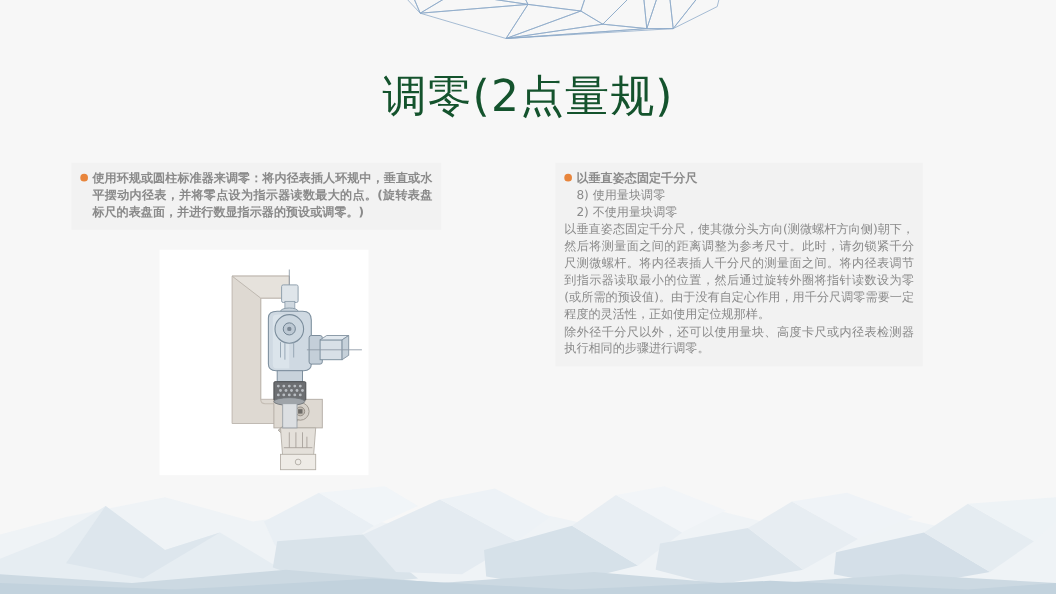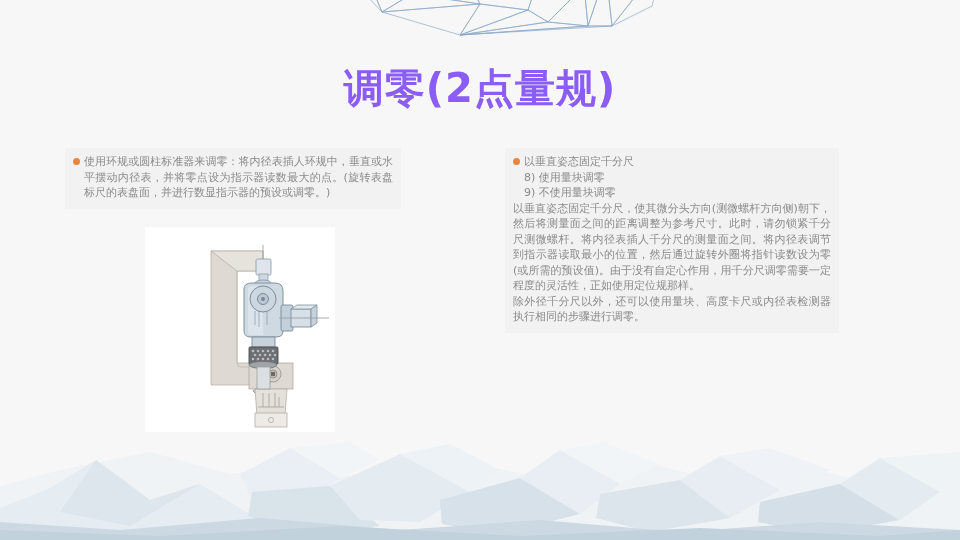--- a/index.html
+++ b/index.html
@@ -35,22 +35,22 @@
   }
 
   
   .slide-title {
     position: absolute;
     left: 0;
     top: 64px;
     width: 960px;
     text-align: center;
     font-size: 40px;
-    font-weight: bold;
-    color: #8b5cf6;
+    font-weight: normal;
+    color: #14532d;
     letter-spacing: 1px;
     line-height: 1.2;
     white-space: nowrap;
   }
 
   
   .col-left {
     position: absolute;
     left: 65px;
     top: 148px;
@@ -72,20 +72,21 @@
     box-sizing: border-box;
     text-align: justify;
   }
   .text-card p {
     margin: 0;
     text-indent: 0;
   }
   .bullet-line {
     position: relative;
     padding-left: 11px;
+    font-weight: bold;
   }
   .bullet-dot {
     position: absolute;
     left: 0;
     top: 4px;
     width: 7px;
     height: 7px;
     border-radius: 50%;
     background: #e8853c;
   }
@@ -223,21 +224,21 @@
     </svg>
   </div>
 
   <div class="col-right">
     <div class="text-card">
       <p class="bullet-line">
         <span class="bullet-dot"></span>
         <span>以垂直姿态固定千分尺</span>
       </p>
       <p class="indent-1">8) 使用量块调零</p>
-      <p class="indent-1">9) 不使用量块调零</p>
+      <p class="indent-1">2) 不使用量块调零</p>
       <p>以垂直姿态固定千分尺，使其微分头方向(测微螺杆方向侧)朝下，然后将测量面之间的距离调整为参考尺寸。此时，请勿锁紧千分尺测微螺杆。将内径表插人千分尺的测量面之间。将内径表调节到指示器读取最小的位置，然后通过旋转外圈将指针读数设为零(或所需的预设值)。由于没有自定心作用，用千分尺调零需要一定程度的灵活性，正如使用定位规那样。</p>
       <p>除外径千分尺以外，还可以使用量块、高度卡尺或内径表检测器执行相同的步骤进行调零。</p>
     </div>
   </div>
 
   <svg class="bg-mountains" viewBox="0 0 960 110" preserveAspectRatio="none">
     <g stroke="none">
       <polygon points="0,56 60,40 150,22 230,44 300,34 380,52 460,30 540,48 620,26 700,46 780,32 860,50 960,38 960,110 0,110" fill="#eff3f6"></polygon>
       <polygon points="0,78 50,58 96,30 150,70 200,54 250,84 300,62 300,110 0,110" fill="#e6edf2"></polygon>
       <polygon points="96,30 150,70 200,54 130,96 60,82" fill="#dde6ed"></polygon>

